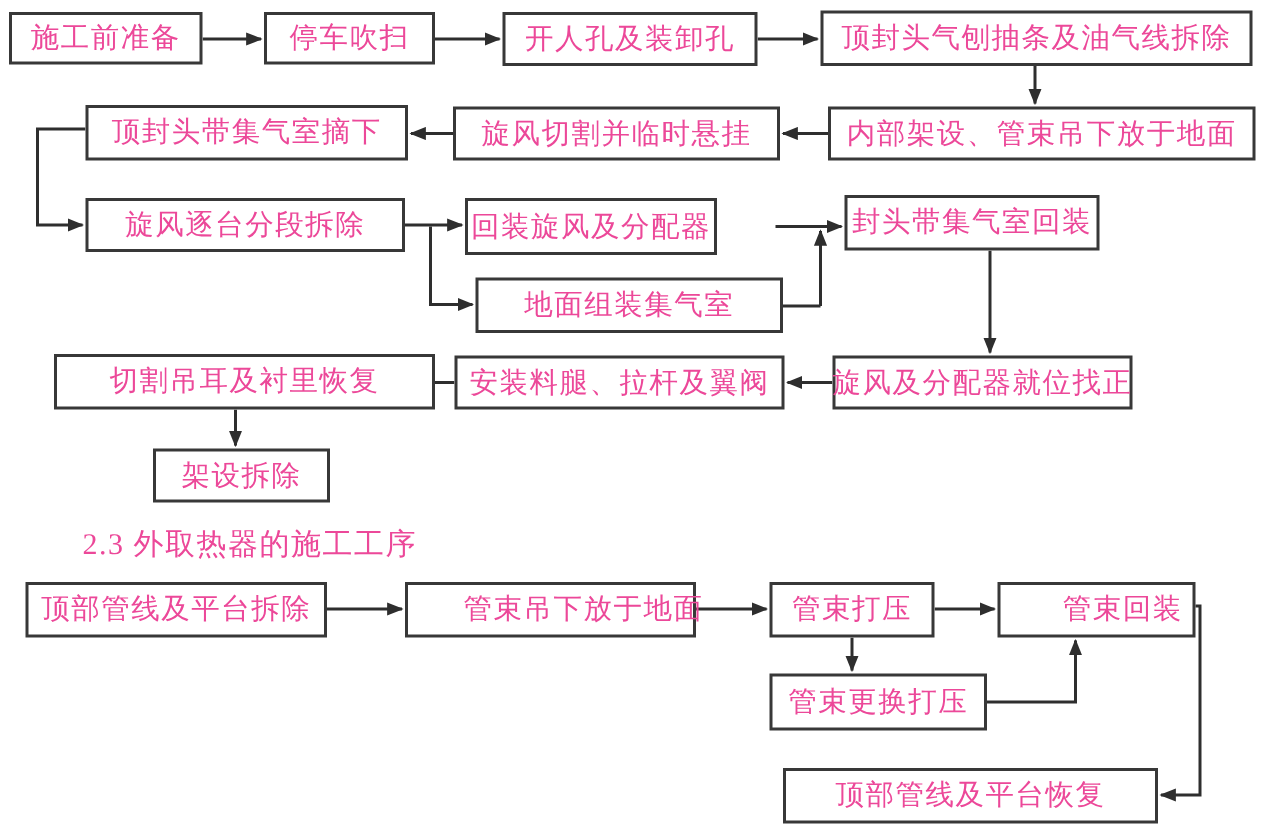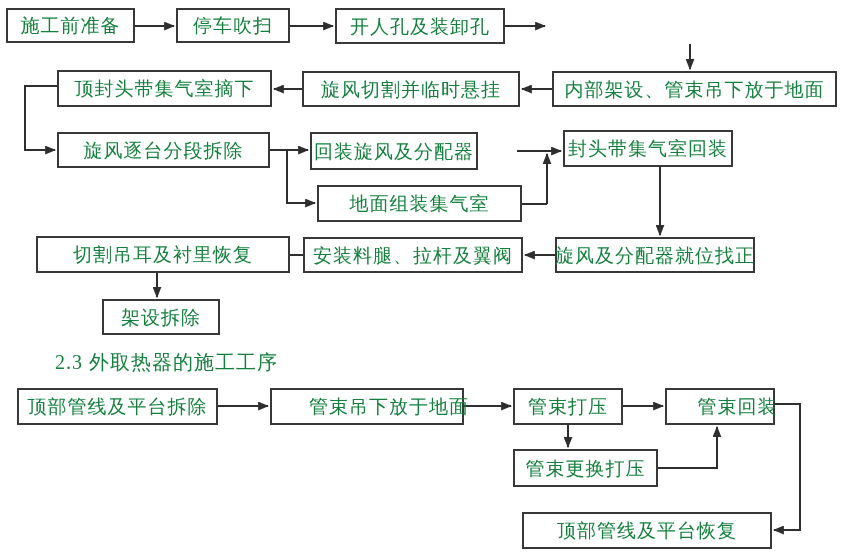--- a/index.html
+++ b/index.html
@@ -6,21 +6,21 @@
     margin: 0;
     padding: 0;
     background: #ffffff;
   }
   .canvas {
     position: relative;
     width: 843px;
     height: 559px;
     background: #ffffff;
     font-family: "Liberation Serif", "DejaVu Serif", serif;
-    color: #15803d;
+    color: #ec4899;
     overflow: hidden;
   }
   .connectors {
     position: absolute;
     left: 0;
     top: 0;
     width: 843px;
     height: 559px;
   }
   .node {
@@ -57,21 +57,21 @@
   .n-c2 { left: 310px; top: 132px; width: 168px; height: 38px; text-align: center; }
   .n-c3 { left: 563px; top: 130px; width: 170px; height: 37px; }
   .n-c4 { left: 317px; top: 185px; width: 205px; height: 37px; }
   .n-d1 { left: 36px;  top: 236px; width: 254px; height: 37px; }
   .n-d2 { left: 303px; top: 237px; width: 220px; height: 36px; }
   .n-d3 { left: 555px; top: 237px; width: 200px; height: 36px; }
   .n-e1 { left: 102px; top: 299px; width: 118px; height: 36px; }
   .n-f1 { left: 17px;  top: 388px; width: 201px; height: 37px; }
   .n-f2 { left: 270px; top: 388px; width: 194px; height: 37px; padding-left: 44px; }
   .n-f3 { left: 513px; top: 388px; width: 110px; height: 37px; }
-  .n-f4 { left: 665px; top: 388px; width: 110px; height: 37px; padding-left: 35px; }
+  .n-f4 { left: 665px; top: 388px; width: 132px; height: 37px; padding-left: 35px; }
   .n-g1 { left: 513px; top: 449px; width: 145px; height: 38px; }
   .n-h1 { left: 522px; top: 512px; width: 250px; height: 37px; }
 </style>
 </head>
 <body>
 
 <div class="canvas">
 
   <svg class="connectors" viewBox="0 0 843 559" xmlns="http://www.w3.org/2000/svg">
     <defs>
@@ -116,20 +116,21 @@
 
       <path d="M658,468 L717,468 L717,427" marker-end="url(#arr)"></path>
 
       <path d="M775,404 L800,404 L800,530 L774,530" marker-end="url(#arr)"></path>
     </g>
   </svg>
 
   <div class="node n-a1">施工前准备</div>
   <div class="node n-a2">停车吹扫</div>
   <div class="node n-a3">开人孔及装卸孔</div>
+  <div class="node n-a4">顶封头气刨抽条及油气线拆除</div>
   <div class="node n-b1">顶封头带集气室摘下</div>
   <div class="node n-b2">旋风切割并临时悬挂</div>
   <div class="node n-b3">内部架设、管束吊下放于地面</div>
   <div class="node n-c1">旋风逐台分段拆除</div>
   <div class="node n-c2">回装旋风及分配器</div>
   <div class="node n-c3">封头带集气室回装</div>
   <div class="node n-c4">地面组装集气室</div>
   <div class="node n-d1">切割吊耳及衬里恢复</div>
   <div class="node n-d2">安装料腿、拉杆及翼阀</div>
   <div class="node n-d3">旋风及分配器就位找正</div>

